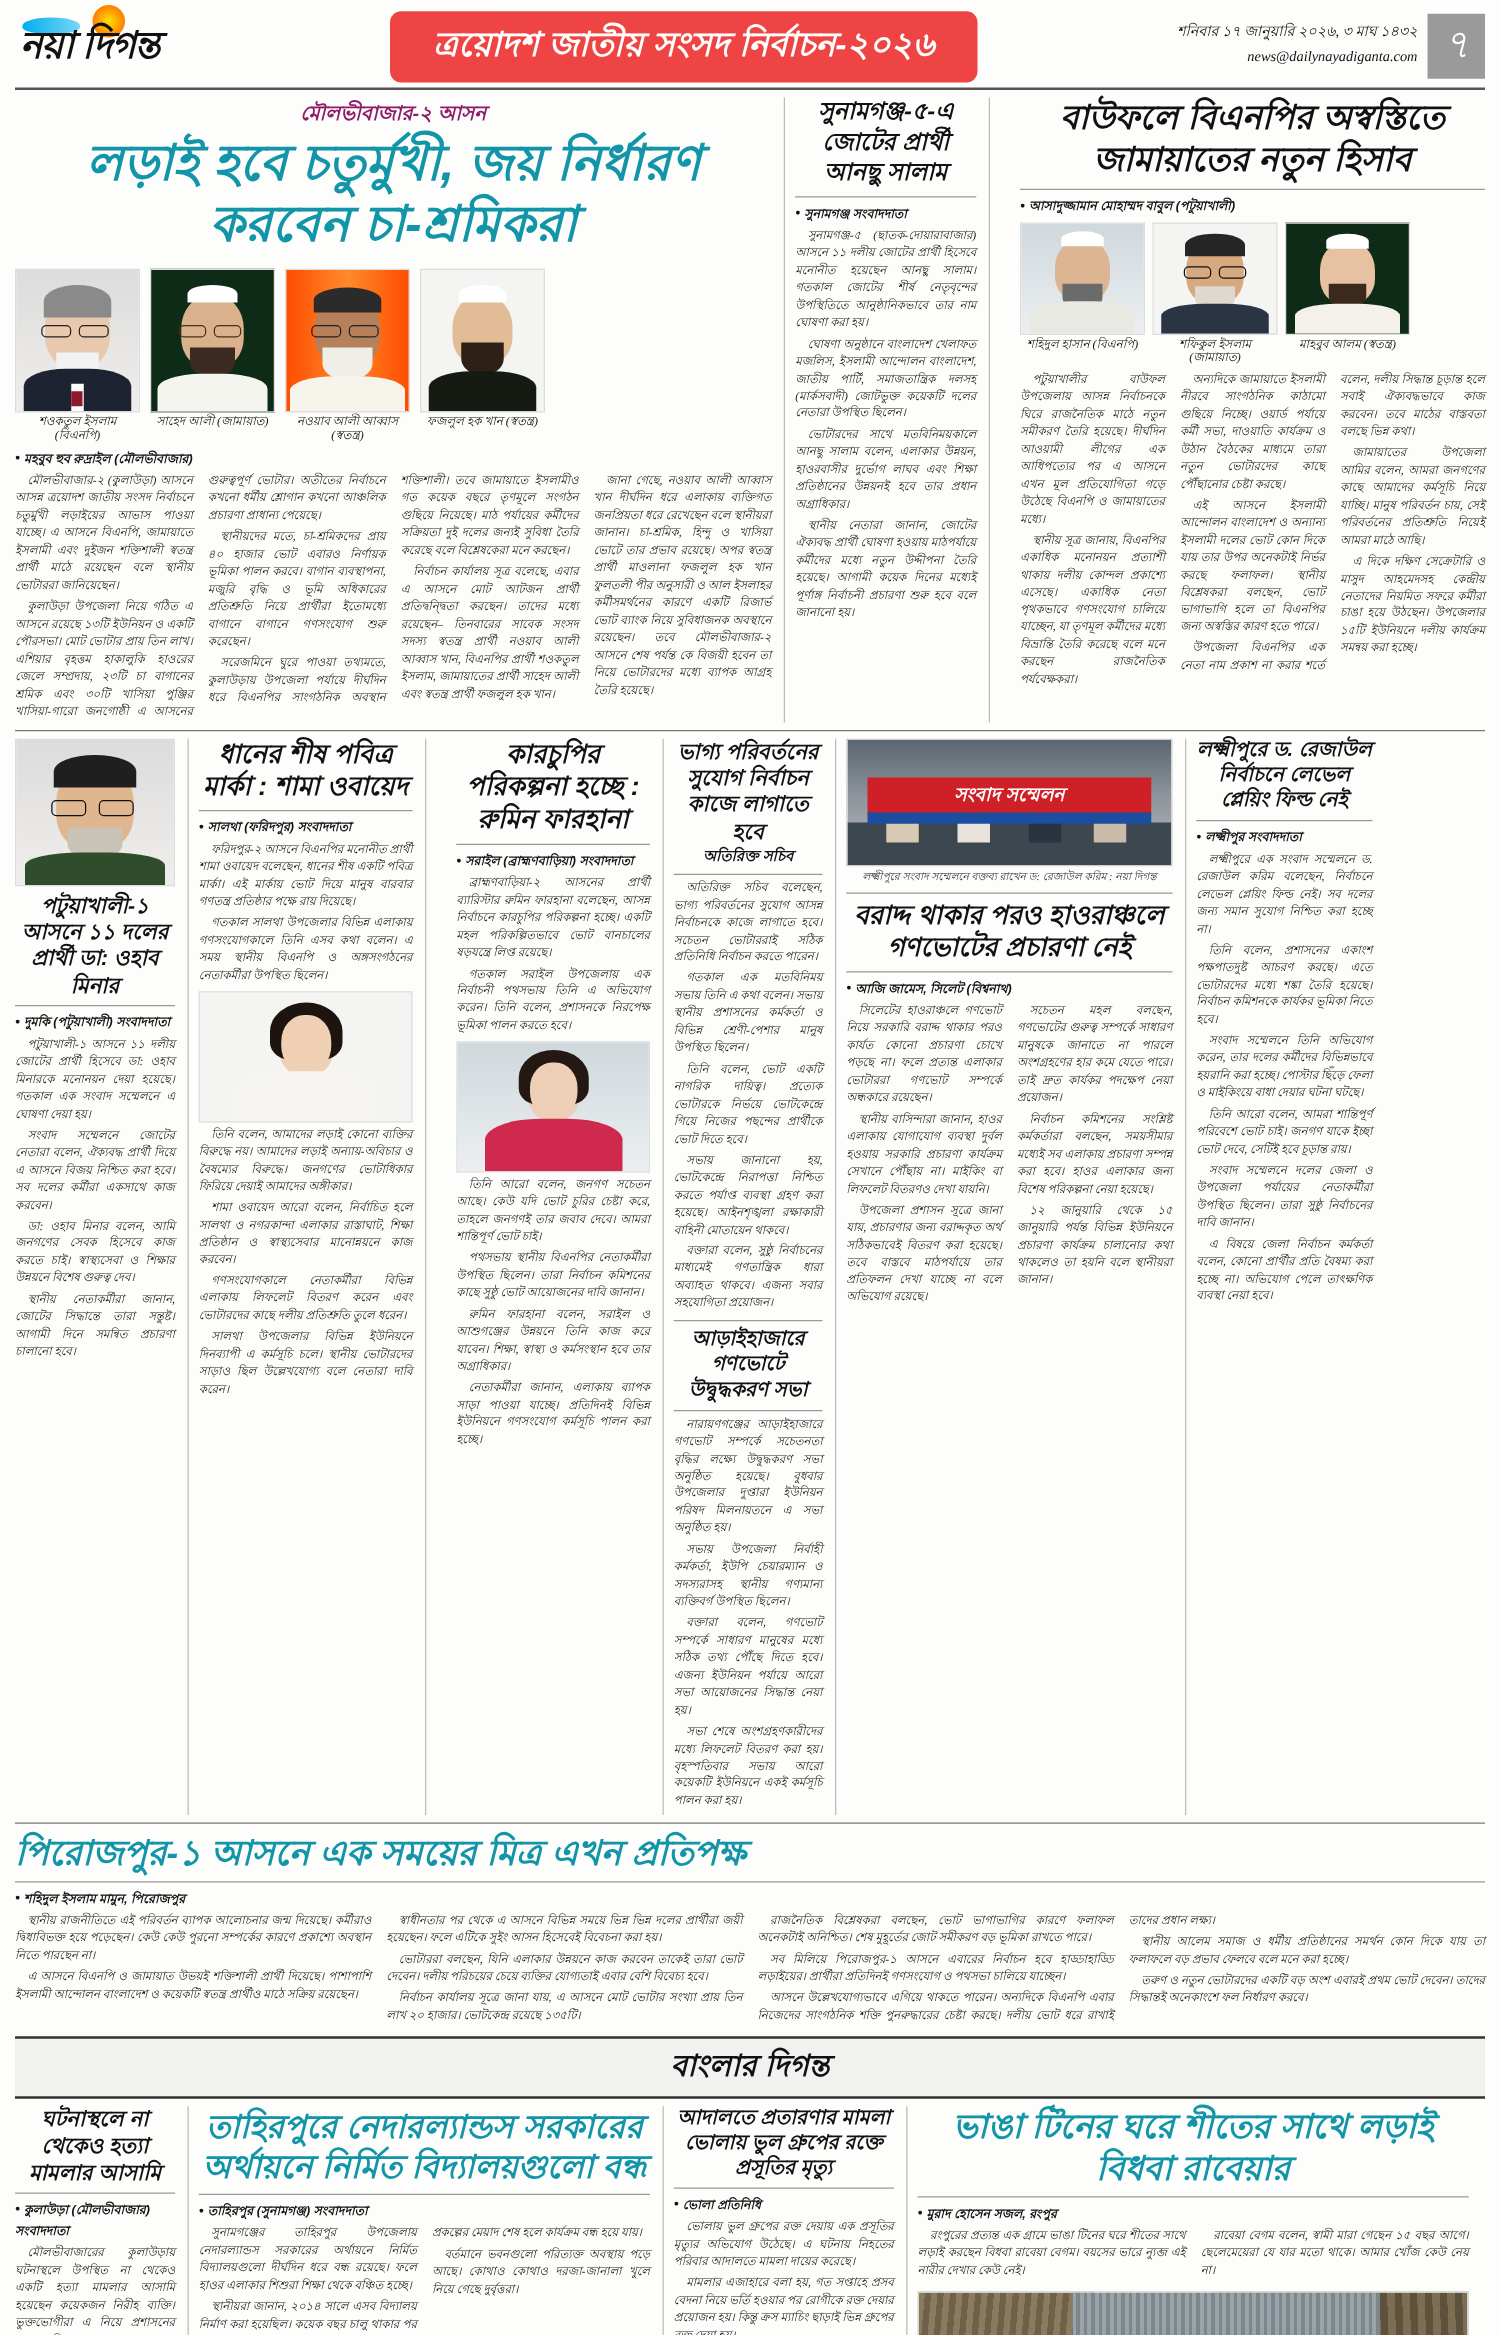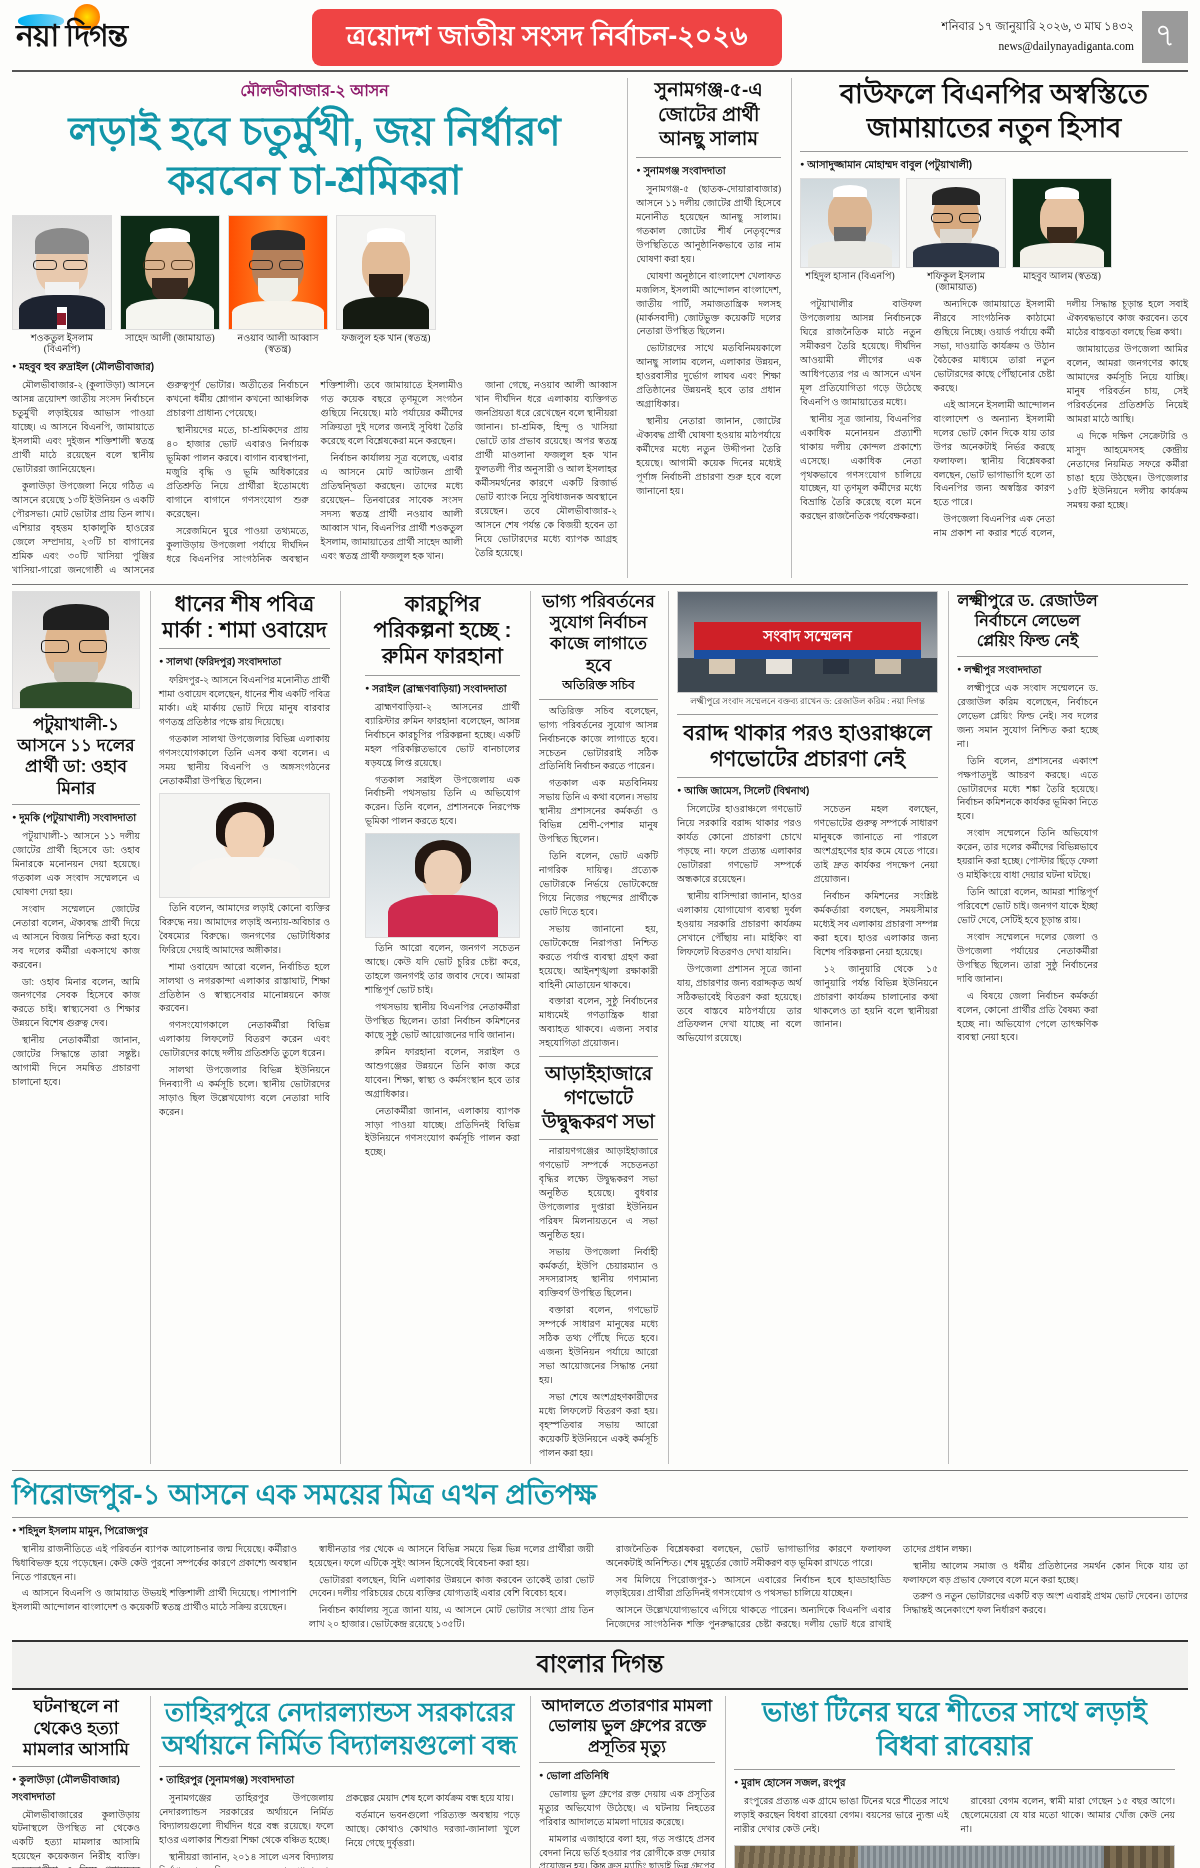--- a/index.html
+++ b/index.html
@@ -3,21 +3,21 @@
 <meta charset="utf-8">
 <style>
   * { box-sizing: border-box; margin:0; padding:0; }
   body {
     width:1200px; height:1868px;
     background:#fdfdfb;
     font-family:"Liberation Serif", serif;
     color:#111;
     overflow:hidden;
   }
-  .page { width:1200px; height:1595px; padding:8px 12px; position:relative; }
+  .page { width:1200px; height:1595px; padding:8px 12px; position:relative;font-style:italic; }
 
   
   .masthead { display:flex; align-items:center; height:58px; }
   .logo-box { width:190px; display:flex; align-items:center; }
   .logo-text {
     font-size:30px; font-weight:bold; letter-spacing:-1px;
     color:#111; font-family:"Liberation Sans", sans-serif;
     position:relative; padding-left:4px;
   }
   .logo-sun {
@@ -246,21 +246,21 @@
       <div class="rule-thin"></div>
       <div class="byline">সুনামগঞ্জ সংবাদদাতা</div>
       <div class="bodytext">
         <p>সুনামগঞ্জ-৫ (ছাতক-দোয়ারাবাজার) আসনে ১১ দলীয় জোটের প্রার্থী হিসেবে মনোনীত হয়েছেন আনছু সালাম। গতকাল জোটের শীর্ষ নেতৃবৃন্দের উপস্থিতিতে আনুষ্ঠানিকভাবে তার নাম ঘোষণা করা হয়।</p>
         <p>ঘোষণা অনুষ্ঠানে বাংলাদেশ খেলাফত মজলিস, ইসলামী আন্দোলন বাংলাদেশ, জাতীয় পার্টি, সমাজতান্ত্রিক দলসহ (মার্কসবাদী) জোটভুক্ত কয়েকটি দলের নেতারা উপস্থিত ছিলেন।</p>
         <p>ভোটারদের সাথে মতবিনিময়কালে আনছু সালাম বলেন, এলাকার উন্নয়ন, হাওরবাসীর দুর্ভোগ লাঘব এবং শিক্ষা প্রতিষ্ঠানের উন্নয়নই হবে তার প্রধান অগ্রাধিকার।</p>
         <p>স্থানীয় নেতারা জানান, জোটের ঐক্যবদ্ধ প্রার্থী ঘোষণা হওয়ায় মাঠপর্যায়ে কর্মীদের মধ্যে নতুন উদ্দীপনা তৈরি হয়েছে। আগামী কয়েক দিনের মধ্যেই পূর্ণাঙ্গ নির্বাচনী প্রচারণা শুরু হবে বলে জানানো হয়।</p>
       </div>
     </div>
 
-    <div class="col-right vline" style="padding-left:8px;">
+    <div class="col-right vline" style="padding-left:24px;">
       <div class="headline-md">বাউফলে বিএনপির অস্বস্তিতে জামায়াতের নতুন হিসাব</div>
       <div class="rule-thin"></div>
       <div class="byline">আসাদুজ্জামান মোহাম্মদ বাবুল (পটুয়াখালী)</div>
 
       <div style="display:flex;gap:6px;margin:4px 0 5px;">
         <div style="width:100px;">
           <div class="ph-img bg-e" style="height:90px;width:100px;">
             <div class="face">
               <div class="head-sh" style="top:12px;width:44px;height:50px;background:#dcb693;"></div>
               <div class="cap-sh" style="top:6px;width:34px;height:12px;background:#fff;"></div>
@@ -392,21 +392,21 @@
         <div class="small-title" style="font-size:12px;margin-top:2px;">অতিরিক্ত সচিব</div>
         <div class="rule-thin"></div>
         <div class="bodytext">
           <p>অতিরিক্ত সচিব বলেছেন, ভাগ্য পরিবর্তনের সুযোগ আসন্ন নির্বাচনকে কাজে লাগাতে হবে। সচেতন ভোটাররাই সঠিক প্রতিনিধি নির্বাচন করতে পারেন।</p>
           <p>গতকাল এক মতবিনিময় সভায় তিনি এ কথা বলেন। সভায় স্থানীয় প্রশাসনের কর্মকর্তা ও বিভিন্ন শ্রেণী-পেশার মানুষ উপস্থিত ছিলেন।</p>
           <p>তিনি বলেন, ভোট একটি নাগরিক দায়িত্ব। প্রত্যেক ভোটারকে নির্ভয়ে ভোটকেন্দ্রে গিয়ে নিজের পছন্দের প্রার্থীকে ভোট দিতে হবে।</p>
           <p>সভায় জানানো হয়, ভোটকেন্দ্রে নিরাপত্তা নিশ্চিত করতে পর্যাপ্ত ব্যবস্থা গ্রহণ করা হয়েছে। আইনশৃঙ্খলা রক্ষাকারী বাহিনী মোতায়েন থাকবে।</p>
           <p>বক্তারা বলেন, সুষ্ঠু নির্বাচনের মাধ্যমেই গণতান্ত্রিক ধারা অব্যাহত থাকবে। এজন্য সবার সহযোগিতা প্রয়োজন।</p>
         </div>
         <div class="rule-thin"></div>
-        <div class="headline-sec" style="font-size:19px;">আড়াইহাজারে গণভোটে উদ্বুদ্ধকরণ সভা</div>
+        <div class="headline-sec" style="font-size:16px;">আড়াইহাজারে গণভোটে উদ্বুদ্ধকরণ সভা</div>
         <div class="rule-thin"></div>
         <div class="bodytext">
           <p>নারায়ণগঞ্জের আড়াইহাজারে গণভোট সম্পর্কে সচেতনতা বৃদ্ধির লক্ষ্যে উদ্বুদ্ধকরণ সভা অনুষ্ঠিত হয়েছে। বুধবার উপজেলার দুপ্তারা ইউনিয়ন পরিষদ মিলনায়তনে এ সভা অনুষ্ঠিত হয়।</p>
           <p>সভায় উপজেলা নির্বাহী কর্মকর্তা, ইউপি চেয়ারম্যান ও সদস্যরাসহ স্থানীয় গণ্যমান্য ব্যক্তিবর্গ উপস্থিত ছিলেন।</p>
           <p>বক্তারা বলেন, গণভোট সম্পর্কে সাধারণ মানুষের মধ্যে সঠিক তথ্য পৌঁছে দিতে হবে। এজন্য ইউনিয়ন পর্যায়ে আরো সভা আয়োজনের সিদ্ধান্ত নেয়া হয়।</p>
           <p>সভা শেষে অংশগ্রহণকারীদের মধ্যে লিফলেট বিতরণ করা হয়। বৃহস্পতিবার সভায় আরো কয়েকটি ইউনিয়নে একই কর্মসূচি পালন করা হয়।</p>
         </div>
       </div>
     </div>
 

